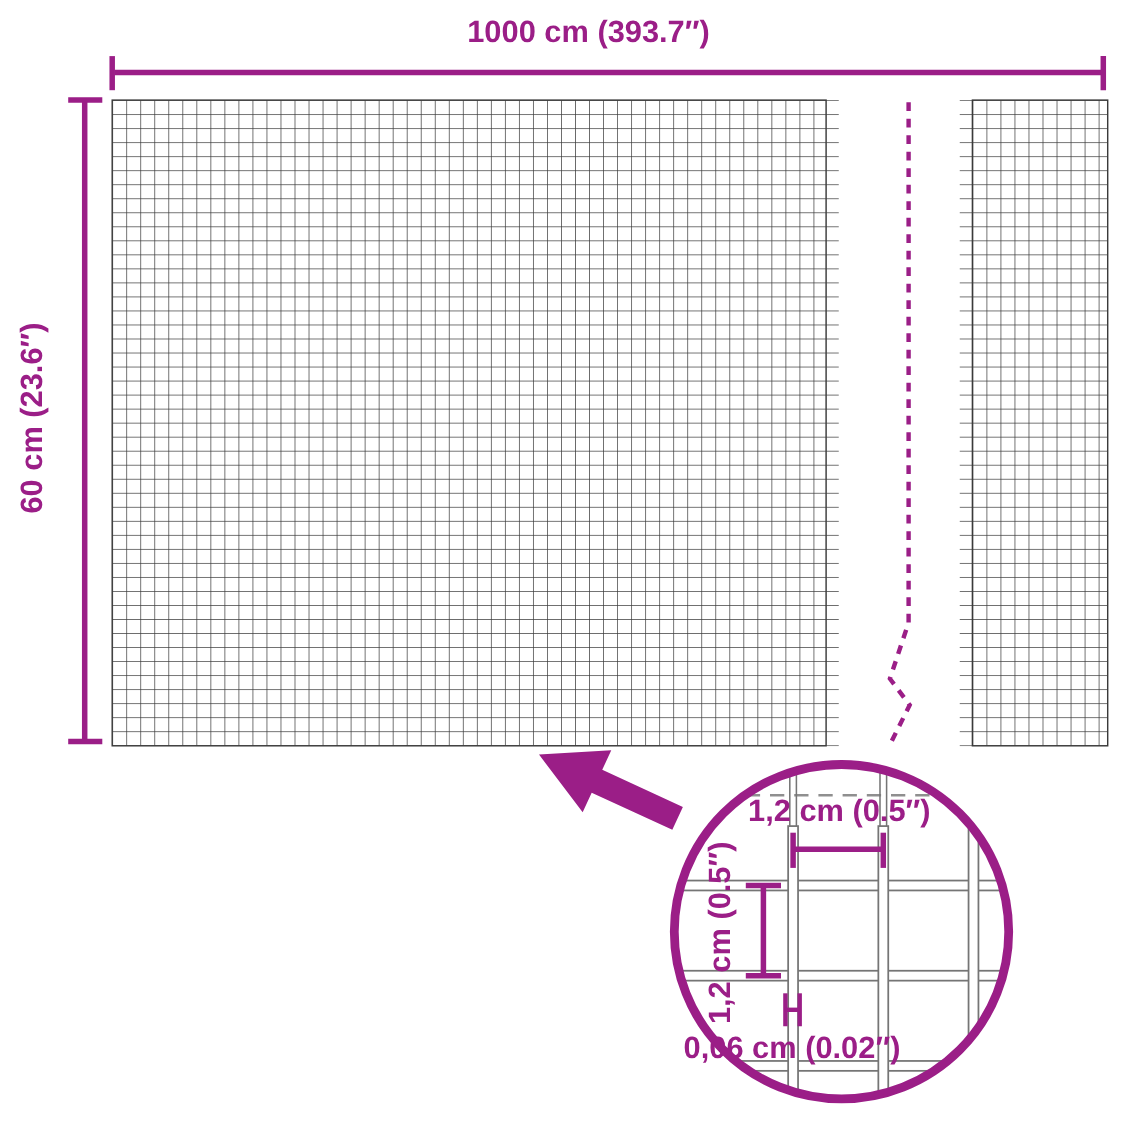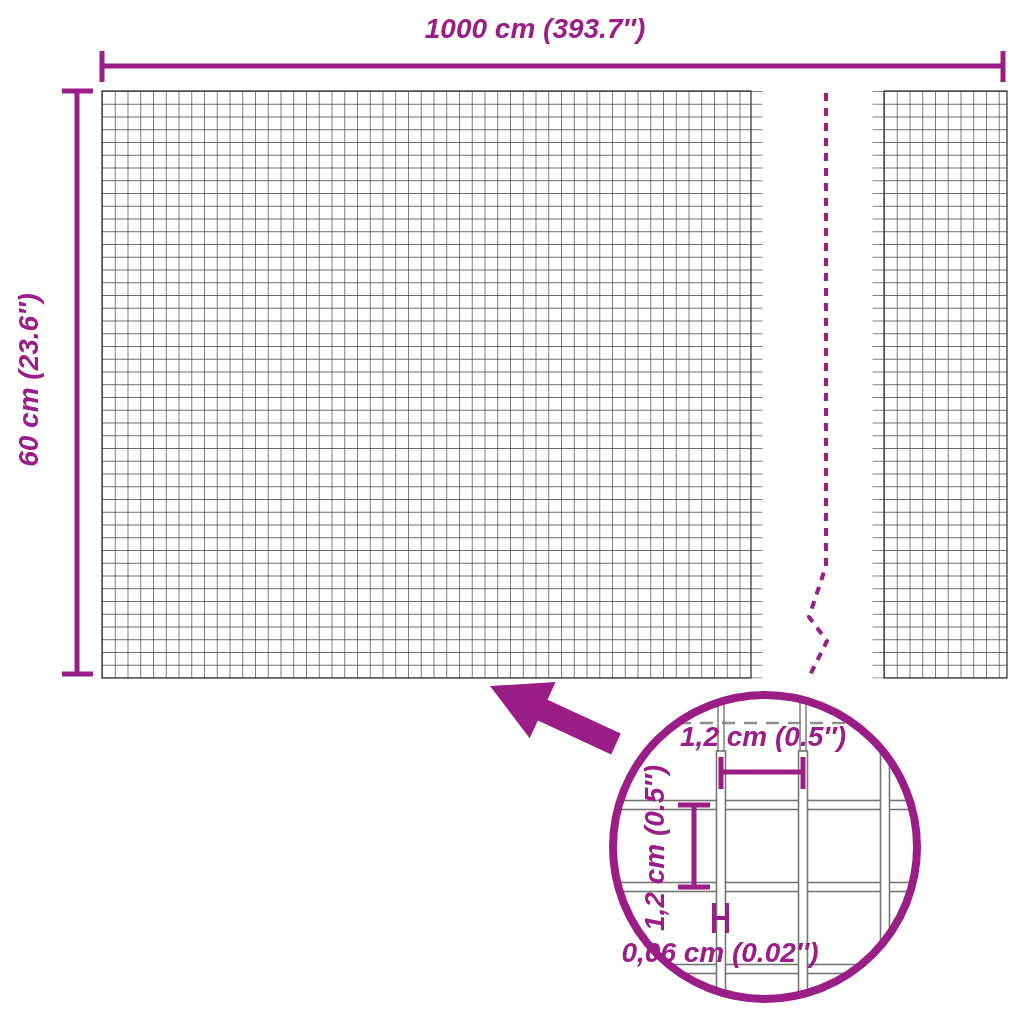--- a/index.html
+++ b/index.html
@@ -7,21 +7,21 @@
     --mesh-line:#3a3a3a;
     --inset-wire:#757575;
     --inset-dash:#8f8f8f;
     --background:#ffffff;
   }
   html,body{margin:0;padding:0;}
   body{
     width:1024px;height:1024px;background:var(--background);
     overflow:hidden;font-family:"Liberation Sans",sans-serif;
   }
-  .stage{position:relative;width:1024px;height:1024px;font-style:italic;}
+  .stage{position:relative;width:1024px;height:1024px;}
   svg{display:block;}
   .mesh-line{stroke:var(--mesh-line);}
   .mesh-rect{stroke:var(--mesh-line);stroke-width:1.3;}
   .p5{stroke:var(--accent);stroke-width:5;fill:none;}
   .p4{stroke:var(--accent);stroke-width:4;fill:none;}
   .accent-fill{fill:var(--accent);}
   .dim-label{
     font-family:"Liberation Sans",sans-serif;
     font-weight:bold;font-size:28px;fill:var(--accent);
   }

